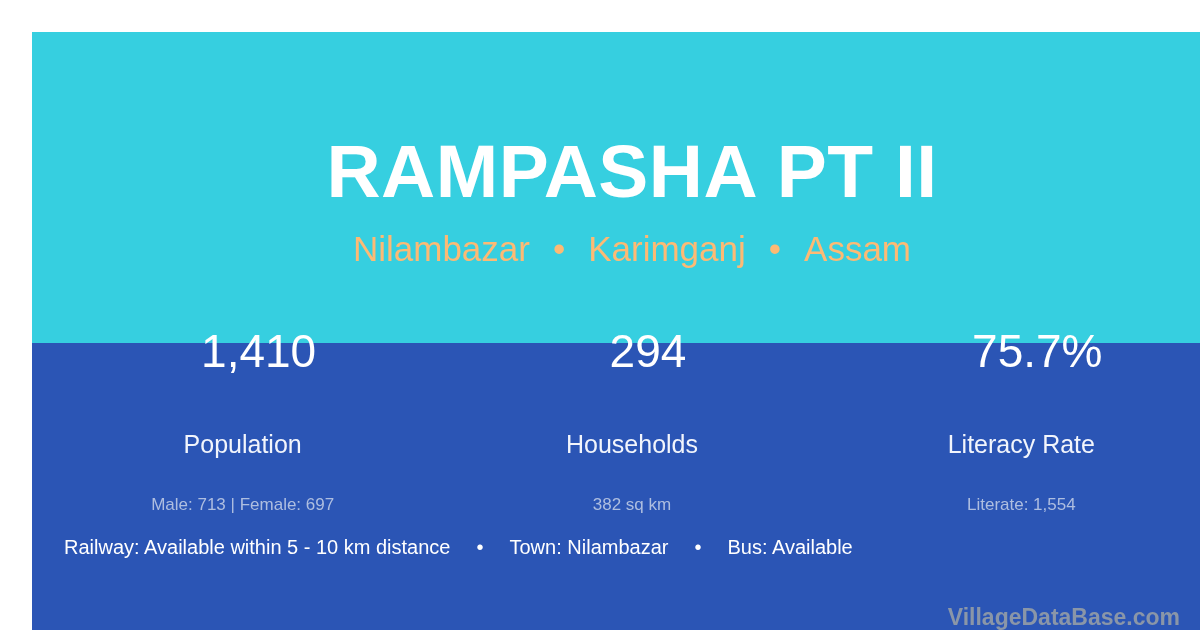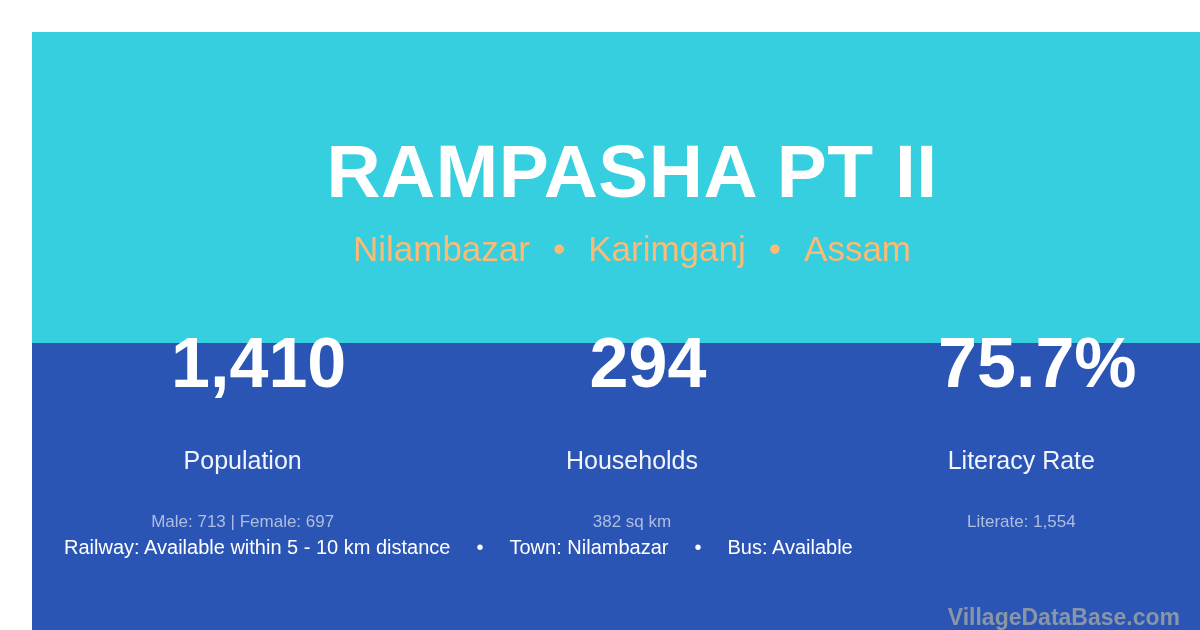--- a/index.html
+++ b/index.html
@@ -33,25 +33,25 @@
 
   #stats-row {
     position:absolute; top:248px; left:0; width:1200px;
     display:flex; flex-direction:row;
   }
   .stat-col {
     flex:1 1 0; display:flex; flex-direction:column;
     align-items:center; text-align:center;
   }
   .stat-value {
-    color:#FFFFFF; font-size:70px; font-weight:bold;
+    color:#FFFFFF; font-size:46px; font-weight:normal;
     line-height:1.02; white-space:nowrap;margin-left:32px;
   }
   .stat-label {
-    margin-top:16px; color:#F2F5FC; font-size:25px;
+    margin-top:24px; color:#F2F5FC; font-size:25px;
     font-weight:normal; line-height:1.1; white-space:nowrap;
   }
   .stat-sub {
     margin-top:6px; color:#AEBEE0; font-size:17px;
     font-weight:normal; line-height:1.1; white-space:nowrap;
   }
 
   #facts-line {
     position:absolute; top:487px; left:0; width:1200px;
     color:#FFFFFF;

